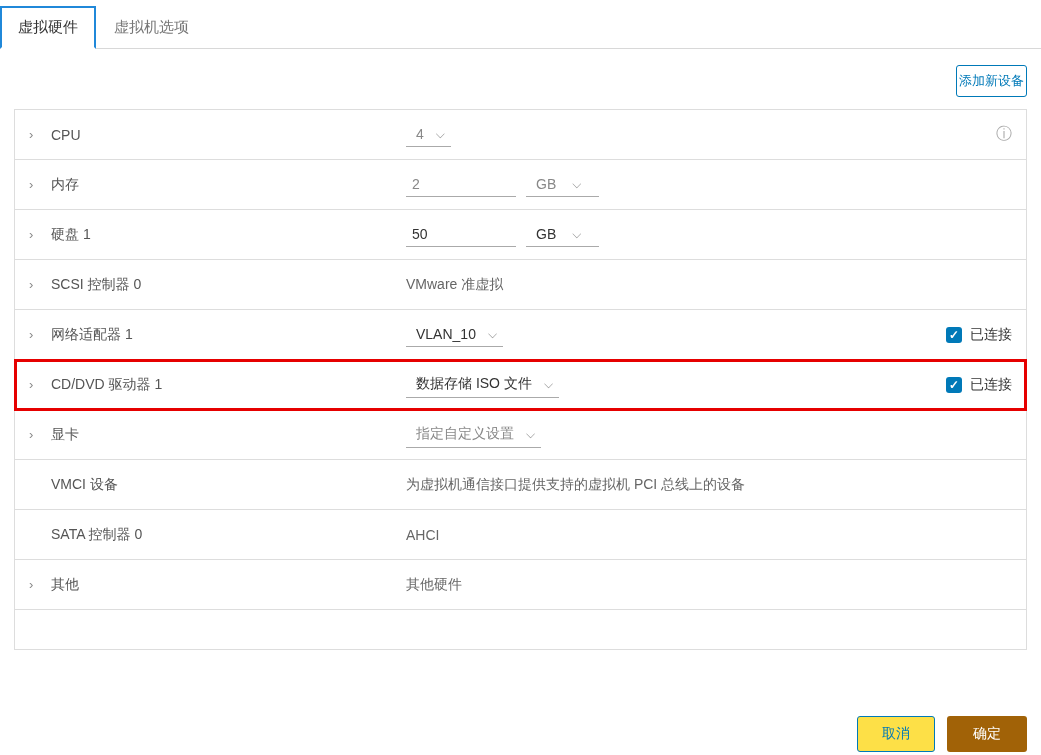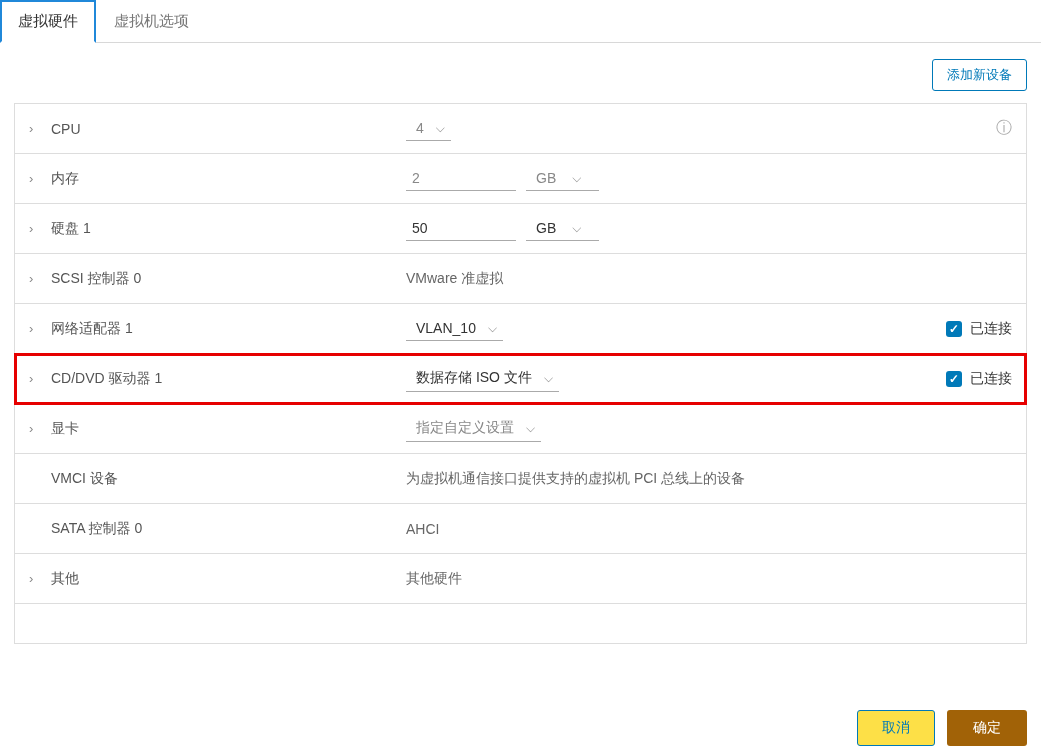--- a/index.html
+++ b/index.html
@@ -6,20 +6,21 @@
     body {
       font-family: -apple-system, BlinkMacSystemFont, "Segoe UI", "PingFang SC", "Microsoft YaHei", sans-serif;
       font-size: 14px;
       color: #333;
       background: #fff;
       width: 1041px;
     }
     .tabs {
       display: flex;
       border-bottom: 1px solid #d8d8d8;
+      padding-top: 6px;
     }
     .tab {
       padding: 10px 16px;
       color: #777;
       cursor: pointer;
       font-size: 15px;
       border: 2px solid transparent;
       margin-bottom: -1px;
     }
     .tab.active {
@@ -30,21 +31,21 @@
     }
     .toolbar {
       display: flex;
       justify-content: flex-end;
       padding: 16px 14px 12px 14px;
     }
     .btn-outline {
       border: 1px solid #0079b8;
       color: #0079b8;
       background: #fff;
-      padding: 6px 14px;
+      padding: 6px 2px;
       border-radius: 3px;
       font-size: 13px;
       cursor: pointer;
     }
     .device-list {
       margin: 0 14px;
       border: 1px solid #ddd;
       border-bottom: none;
     }
     .row {

